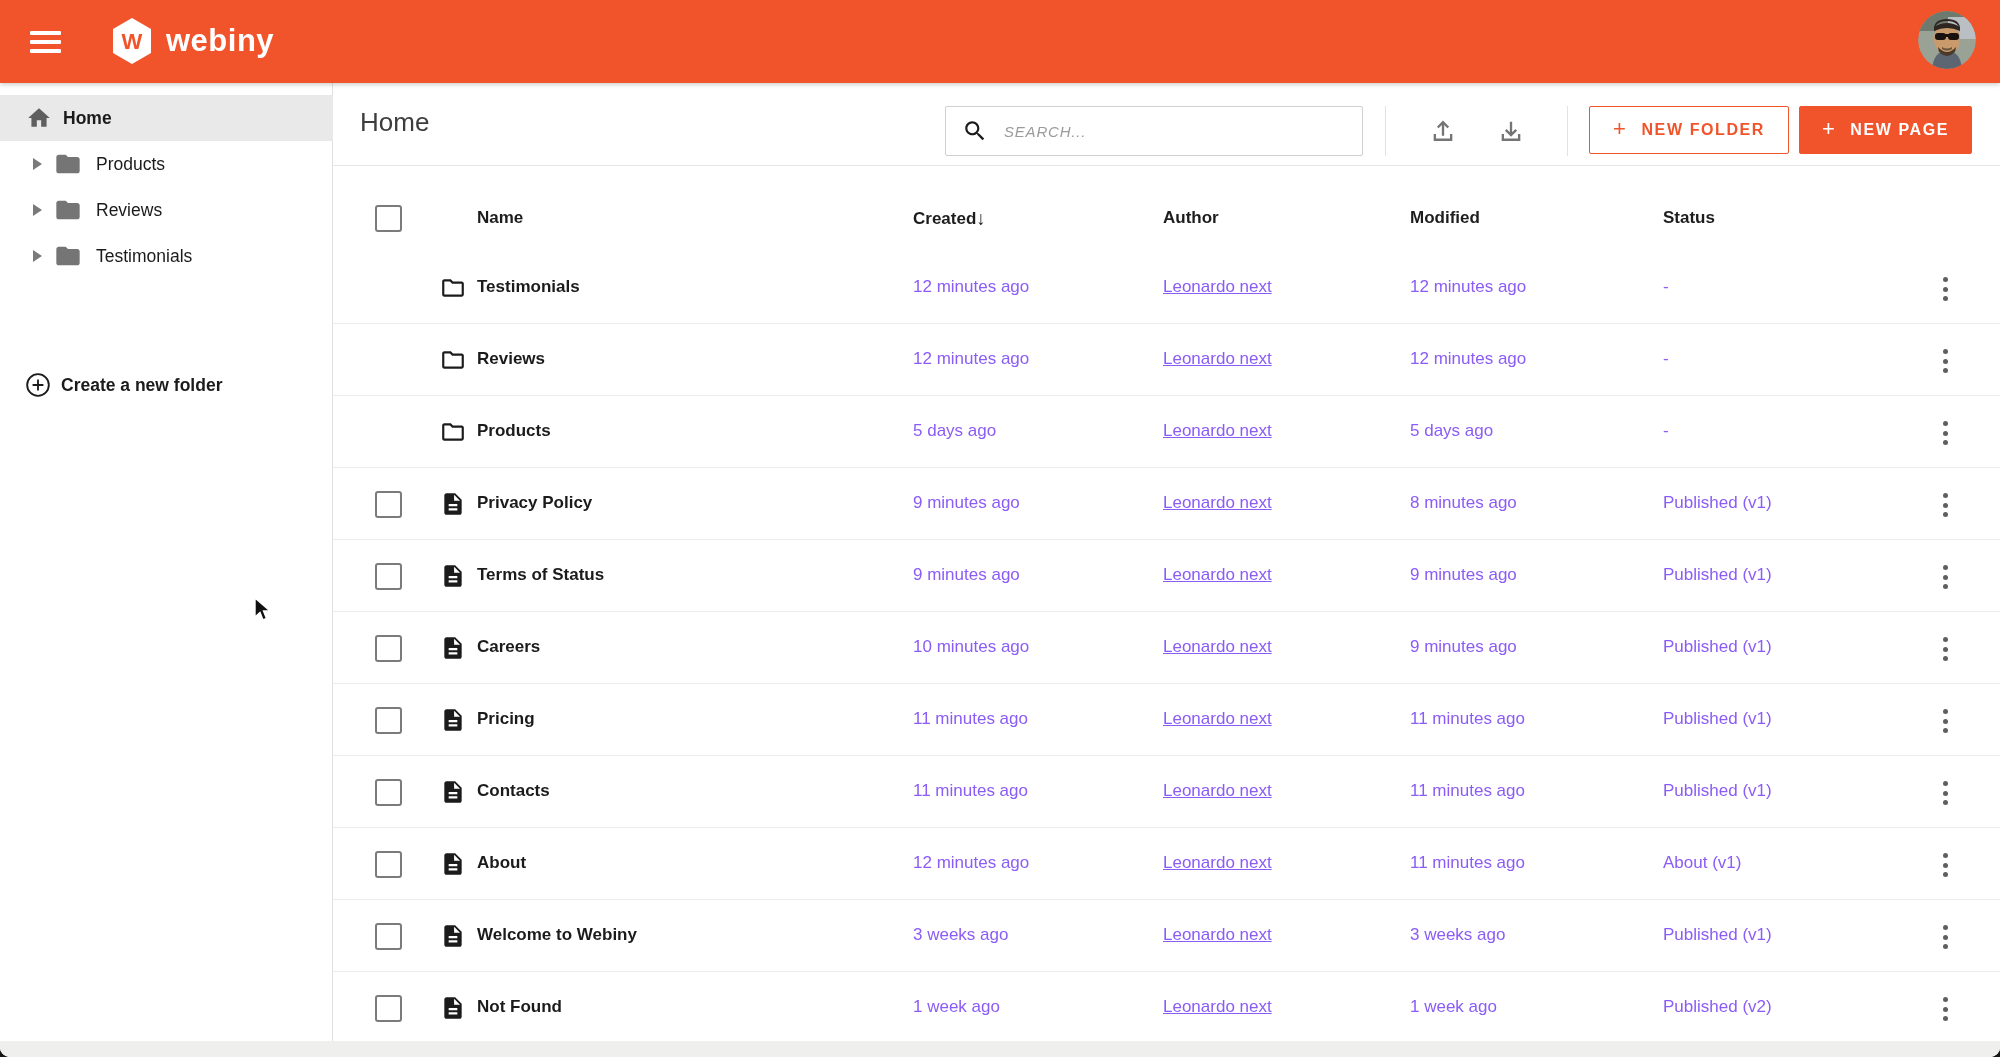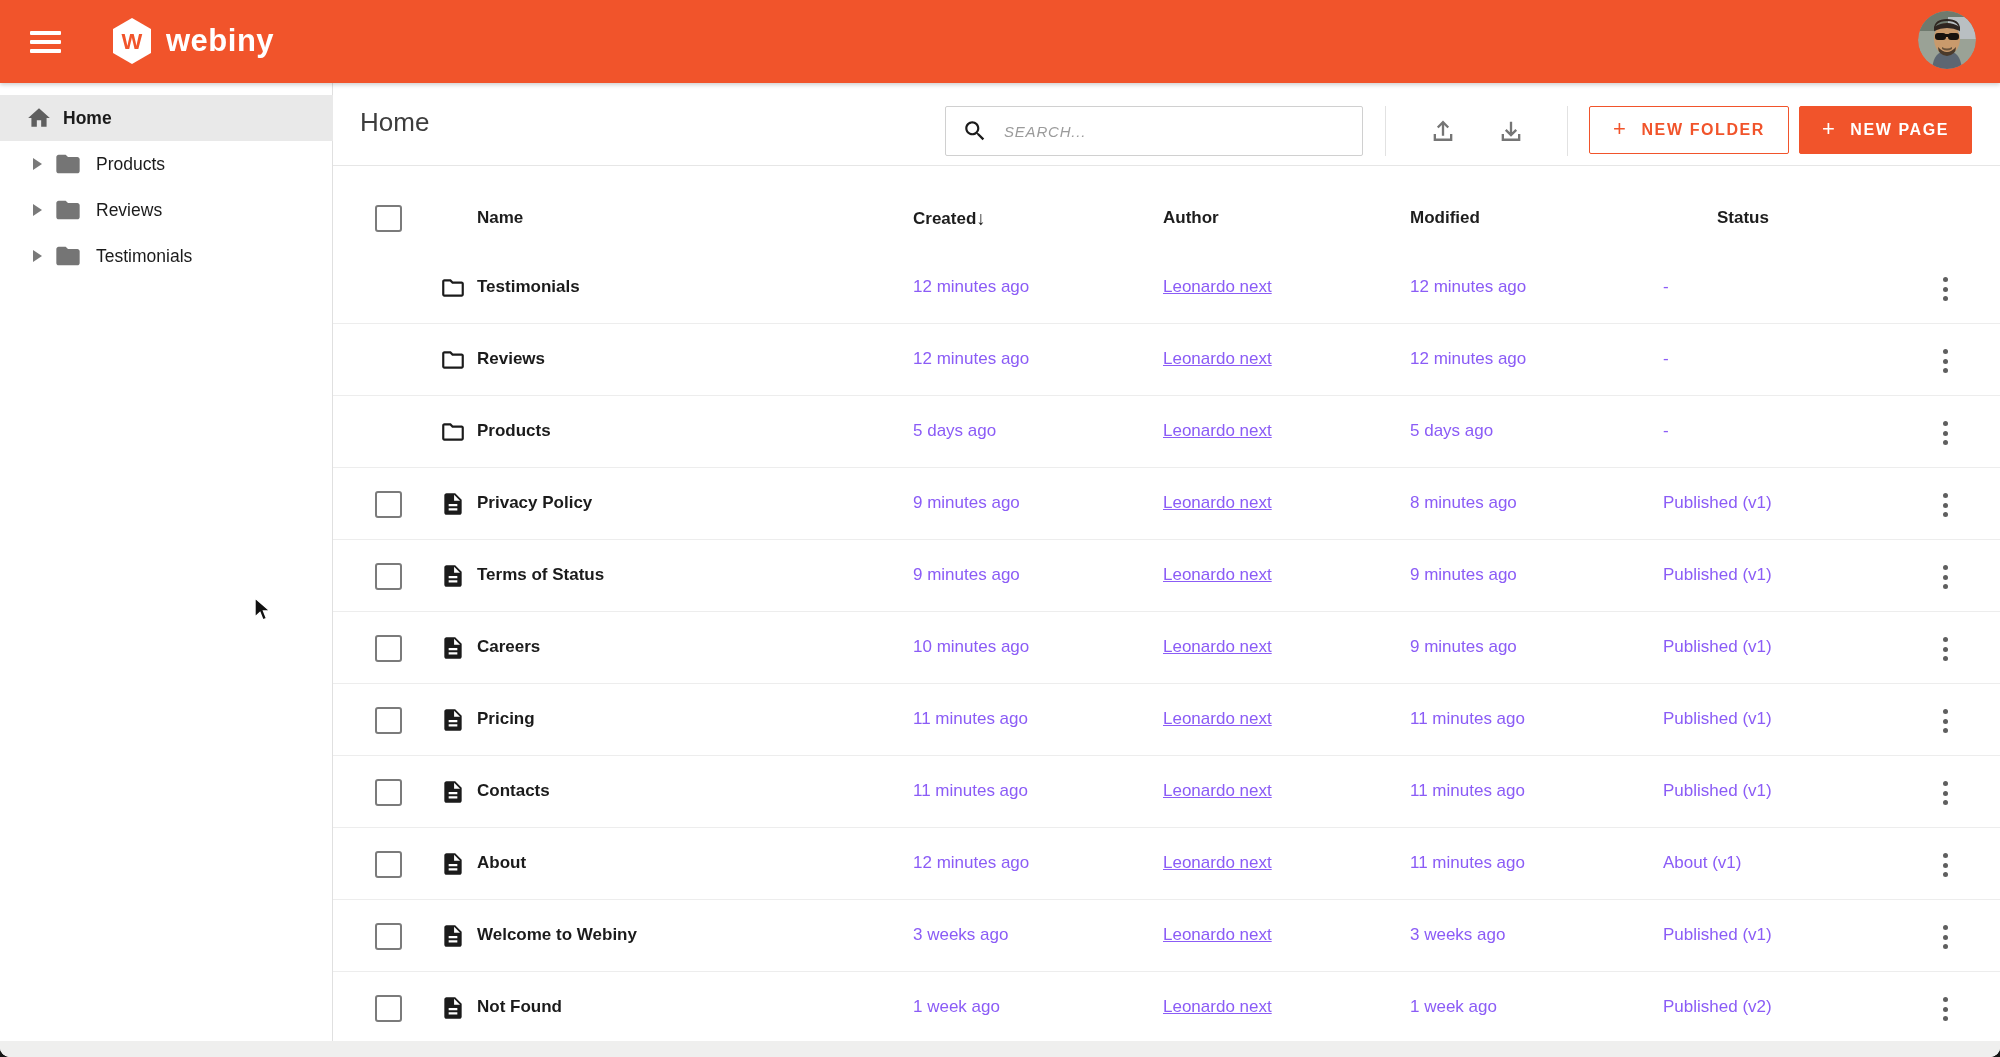--- a/index.html
+++ b/index.html
@@ -51,21 +51,21 @@
   
   .thead { position:absolute; left:0; top:84px; right:0; height:92px; border-bottom:1px solid #3b82f6;margin-top:9px; }
   .checkbox { width:27px; height:27px; border:2px solid #7b7b7b; border-radius:3px; background:#fff; cursor:pointer; }
   .thead .checkbox { position:absolute; left:42px; top:29px; }
   .th { position:absolute; top:32px; font-size:17px; font-weight:bold; color:#1d1d1d; }
   .th.name { left:144px; }
   .th.created { left:580px; display:flex; align-items:center; }
   .th.created .arrow { font-size:19px; font-weight:normal; }
   .th.author { left:830px; }
   .th.modified { left:1077px; }
-  .th.status { left:1384px; }
+  .th.status { left:1330px; }
   .rows { position:absolute; left:0; top:169px; right:0; }
   .row { position:relative; height:72px; border-bottom:1px solid #ededed; background:#fff; }
   .row .checkbox { position:absolute; left:42px; top:23px; }
   .row .type-ic { position:absolute; left:107px; top:23px; width:26px; height:26px; }
   .cell { position:absolute; top:25px; font-size:17px; color:#8b5cf6; }
   .cell.name { left:144px; font-weight:bold; color:#1b1b1b; cursor:pointer; }
   .cell.created { left:580px; }
   .cell.author { left:830px;text-decoration:underline; }
   .cell.modified { left:1077px; }
   .cell.status { left:1330px; }
@@ -143,20 +143,27 @@
   </div>
 
   <div class="tree-item">
     <span class="tree-caret"></span>
     <svg class="tree-folder" viewBox="0 0 24 24">
             <path d="M10 4H4c-1.1 0-2 .9-2 2v12c0 1.1.9 2 2 2h16c1.1 0 2-.9 2-2V8c0-1.1-.9-2-2-2h-8l-2-2z" fill="#757575"></path>
           </svg>
     <span class="tree-lbl">Testimonials</span>
   </div>
 </div>
+    <div class="create-folder">
+      <svg class="plus-ic" viewBox="0 0 24 24">
+        <circle cx="12" cy="12" r="10" fill="none" stroke="#1b1b1b" stroke-width="1.7"></circle>
+        <path d="M12 7v10M7 12h10" stroke="#1b1b1b" stroke-width="1.7"></path>
+      </svg>
+      <span class="lbl">Create a new folder</span>
+    </div>
   </div>
 
   <div class="main">
     <div class="main-header">
       <div class="page-title">Home</div>
       <div class="searchbox">
         <svg class="s-ic" viewBox="0 0 24 24">
             <path d="M15.5 14h-.79l-.28-.27C15.41 12.59 16 11.11 16 9.5 16 5.91 13.09 3 9.5 3S3 5.91 3 9.5 5.91 16 9.5 16c1.61 0 3.09-.59 4.23-1.57l.27.28v.79l5 4.99L20.49 19l-4.99-5zm-6 0C7.01 14 5 11.99 5 9.5S7.01 5 9.5 5 14 7.01 14 9.5 11.99 14 9.5 14z" fill="#1b1b1b"></path>
           </svg>
         <input type="text" placeholder="SEARCH..." style="">

